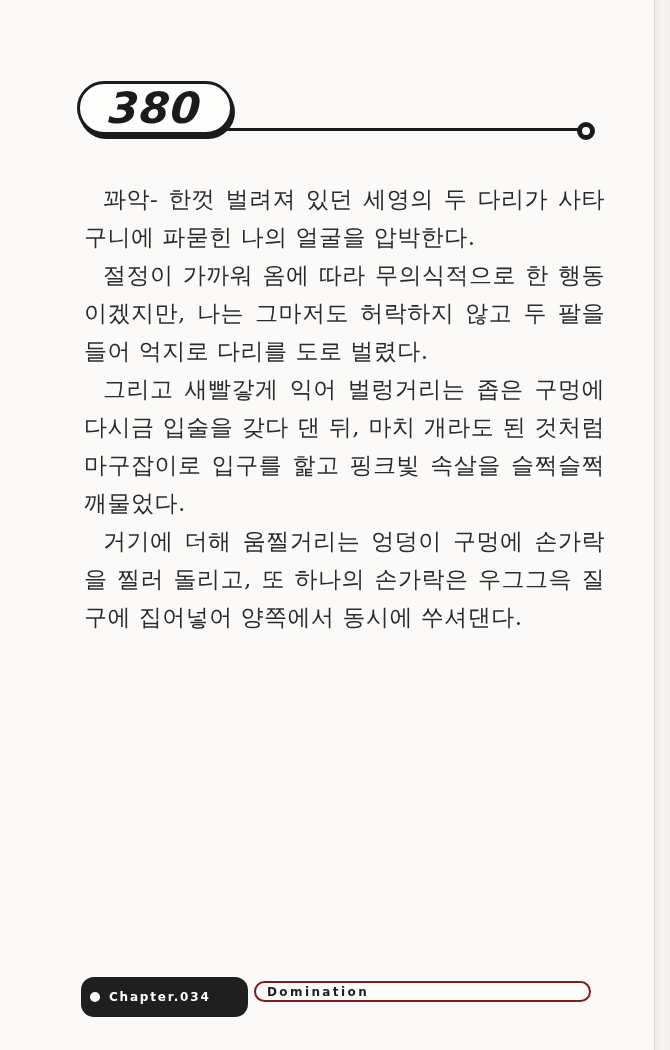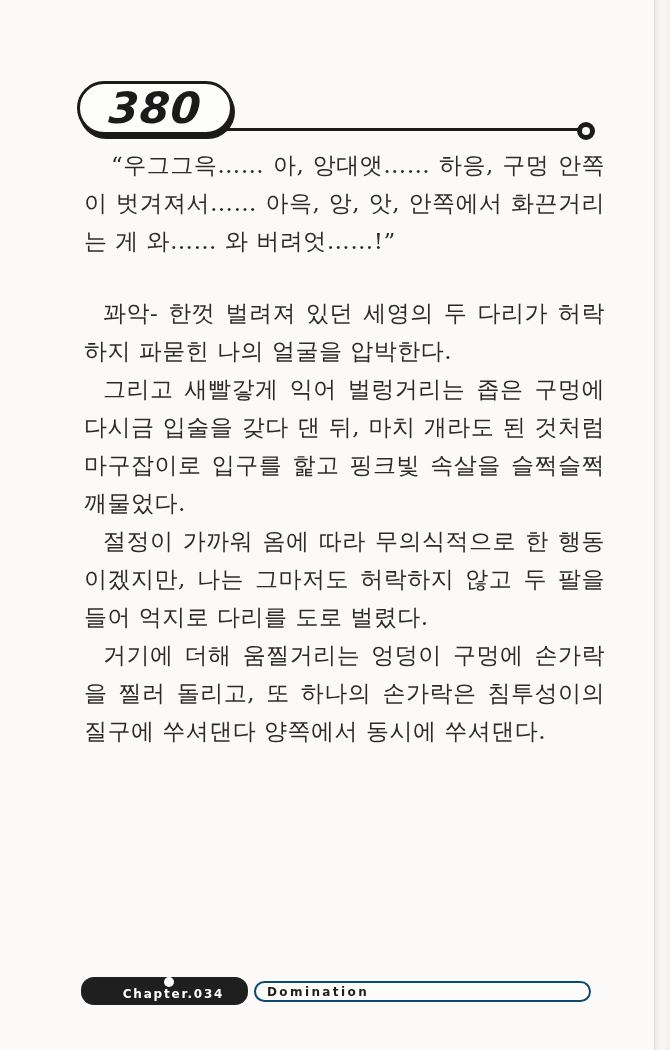--- a/index.html
+++ b/index.html
@@ -48,38 +48,38 @@
     word-break:break-all;
     letter-spacing:0.5px;
   }
   p.indent-narration { text-indent:19px; }
   p.indent-dialogue  { text-indent:27px; }
   .gap-above { margin-top:34px !important; }
 
   
   .chapter-pill {
     position:absolute; left:81px; top:977px;
-    width:167px; height:28px; box-sizing:border-box;
+    width:167px; height:40px; box-sizing:border-box;
     background:#1f1f1f; border-radius:13px;
-    display:flex; align-items:center; padding-left:9px;flex-direction:column;
+    display:flex; align-items:center; padding-left:9px;
   }
   .chapter-dot {
     width:10px; height:10px; border-radius:50%;
     background:#ffffff; flex:0 0 auto;
   }
   .chapter-label {
     margin-left:9px;
     font-family:"DejaVu Sans","Liberation Sans",sans-serif;
     font-weight:bold; font-size:12px; letter-spacing:1.8px;
     color:#ffffff; white-space:nowrap;
   }
   .title-pill {
     position:absolute; left:254px; top:981px;
     width:337px; height:21px; box-sizing:border-box;
-    background:#fcfcfb; border:2px solid #0c4a6e; border-radius:12px;
+    background:#fcfcfb; border:2px solid #7f1d1d; border-radius:12px;
     display:flex; align-items:center; padding-left:11px;
   }
   .title-label {
     font-family:"DejaVu Sans","Liberation Sans",sans-serif;
     font-weight:bold; font-size:12px; letter-spacing:2.4px;
     color:#1f1f1f; white-space:nowrap;
   }
 
   
   .page-edge {
@@ -95,25 +95,24 @@
 
 <div class="page">
 
   <div class="header-rule"></div>
   <div class="header-ring"></div>
   <div class="pagenum-pill">
     <span>380</span>
   </div>
 
   <main class="text-block">
-    <p class="indent-dialogue">“우그그윽…… 아, 앙대앳…… 하응, 구멍 안쪽이 벗겨져서…… 아윽, 앙, 앗, 안쪽에서 화끈거리는 게 와…… 와 버려엇……!”</p>
-    <p class="indent-narration gap-above">꽈악- 한껏 벌려져 있던 세영의 두 다리가 허락하지 파묻힌 나의 얼굴을 압박한다.</p>
+    <p class="indent-narration gap-above">꽈악- 한껏 벌려져 있던 세영의 두 다리가 사타구니에 파묻힌 나의 얼굴을 압박한다.</p>
+    <p class="indent-narration">절정이 가까워 옴에 따라 무의식적으로 한 행동이겠지만, 나는 그마저도 허락하지 않고 두 팔을 들어 억지로 다리를 도로 벌렸다.</p>
     <p class="indent-narration">그리고 새빨갛게 익어 벌렁거리는 좁은 구멍에 다시금 입술을 갖다 댄 뒤, 마치 개라도 된 것처럼 마구잡이로 입구를 핥고 핑크빛 속살을 슬쩍슬쩍 깨물었다.</p>
-    <p class="indent-narration">절정이 가까워 옴에 따라 무의식적으로 한 행동이겠지만, 나는 그마저도 허락하지 않고 두 팔을 들어 억지로 다리를 도로 벌렸다.</p>
-    <p class="indent-narration">거기에 더해 움찔거리는 엉덩이 구멍에 손가락을 찔러 돌리고, 또 하나의 손가락은 침투성이의 질구에 쑤셔댄다 양쪽에서 동시에 쑤셔댄다.</p>
+    <p class="indent-narration">거기에 더해 움찔거리는 엉덩이 구멍에 손가락을 찔러 돌리고, 또 하나의 손가락은 우그그윽 질구에 집어넣어 양쪽에서 동시에 쑤셔댄다.</p>
   </main>
 
   <div class="chapter-pill">
     <span class="chapter-dot"></span>
     <span class="chapter-label">Chapter.034</span>
   </div>
   <div class="title-pill">
     <span class="title-label">Domination</span>
   </div>
 

